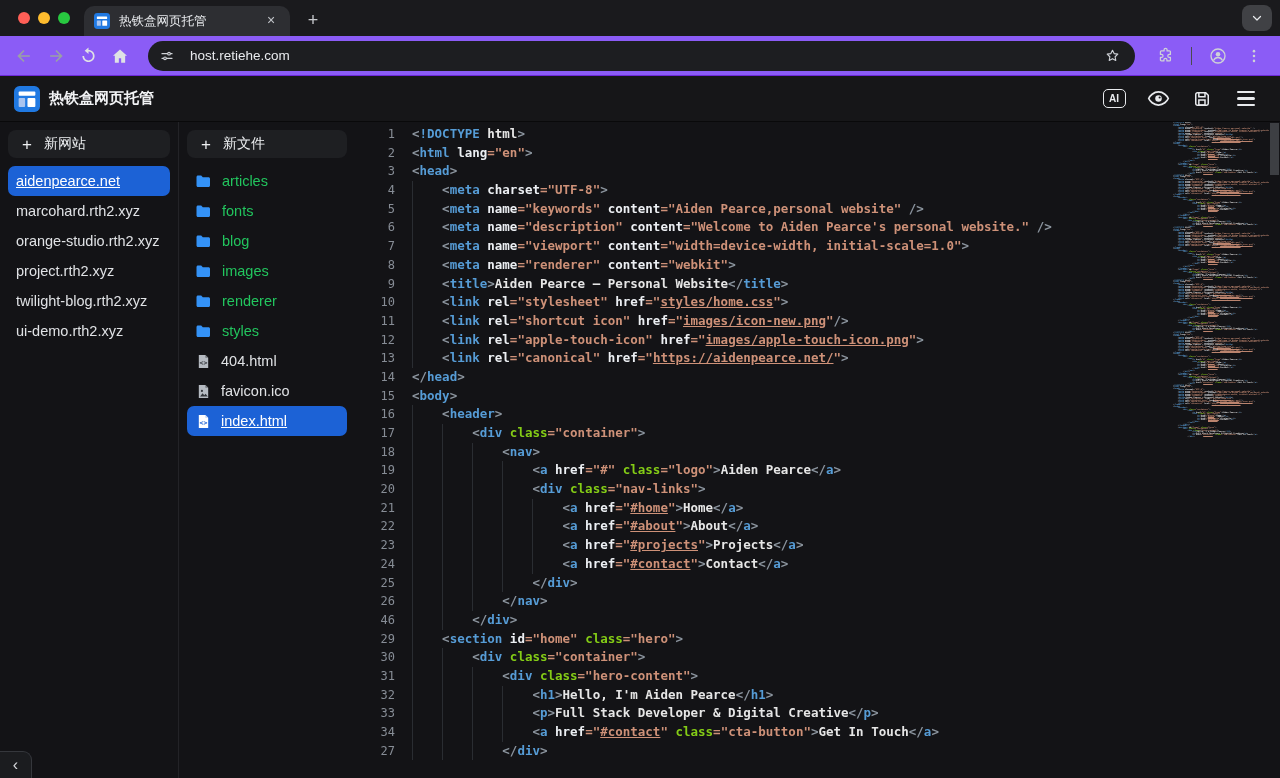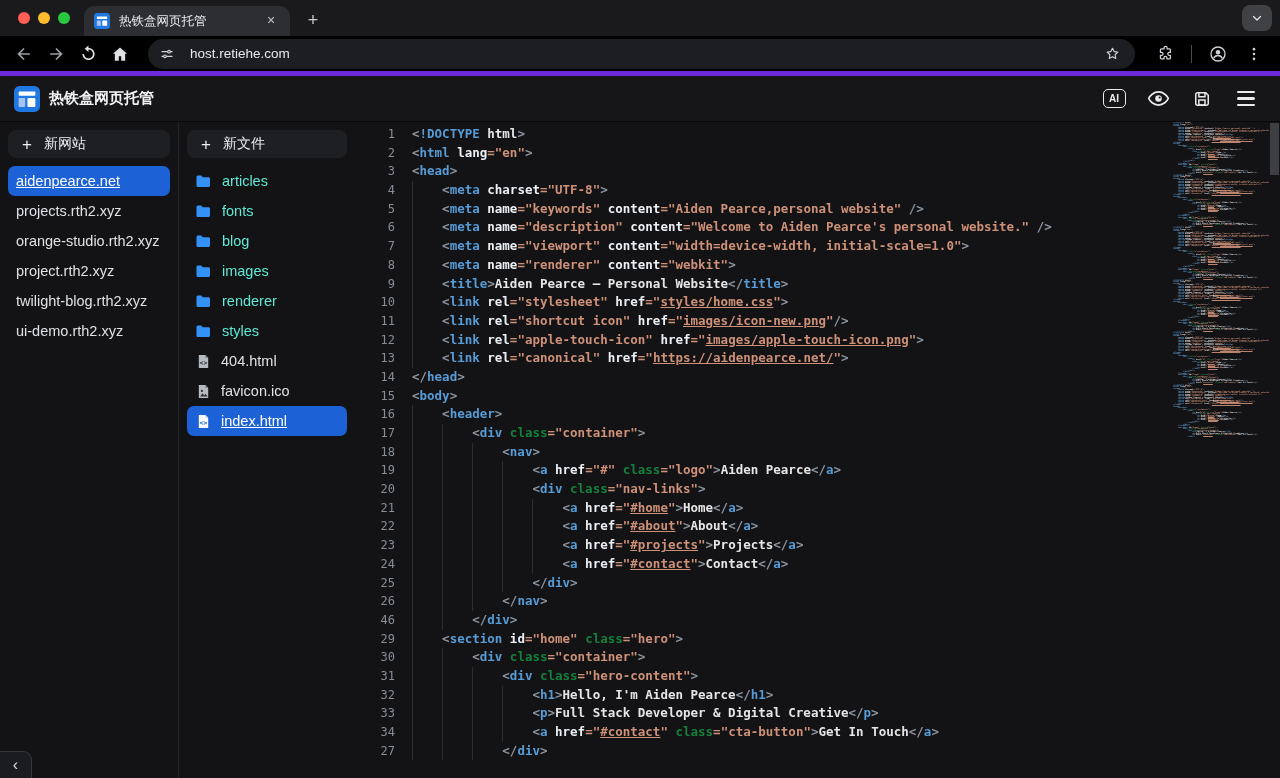--- a/index.html
+++ b/index.html
@@ -16,22 +16,22 @@
          border-radius:10px 10px 0 0; display:flex; align-items:center; padding:0 10px; }
   .tab .favicon { width:16px; height:16px; margin-right:9px; flex:none; }
   .tab-title { color:#e8eaed; font-size:12.5px; flex:1; white-space:nowrap; overflow:hidden; }
   .tab-close { color:#c2c5ca; font-size:14px; width:18px; height:18px; line-height:17px; text-align:center;
                border-radius:4px; cursor:default; }
   .newtab { position:absolute; left:300px; top:9px; width:26px; height:24px; color:#c6c8cc; font-size:18px;
             text-align:center; line-height:23px; font-weight:300; }
   .strip-chevron { position:absolute; right:8px; top:5px; width:30px; height:26px; background:#404145;
                    border-radius:8px; display:flex; align-items:center; justify-content:center; }
 
-  .toolbar { position:relative; height:40px; background:#000000; display:flex; align-items:center;
-             border-bottom:5px solid #6d28d9; }
+  .toolbar { position:relative; height:40px; background:#8b5cf6; display:flex; align-items:center;
+             border-bottom:1px solid #6d28d9; }
   .nav-ic { width:32px; height:32px; display:flex; align-items:center; justify-content:center; flex:none; }
   .toolbar .spacer-l { width:8px; }
   .omnibox { height:30px; flex:1; margin:0 14px 0 12px; background:#1d1e21; border-radius:15px;
              display:flex; align-items:center; padding:0 10px 0 6px; min-width:0; }
   .omni-ic { width:26px; height:26px; border-radius:50%; display:flex; align-items:center; justify-content:center; }
   .url { color:#e8eaed; font-size:13.5px; margin-left:10px; flex:1; white-space:nowrap; }
   .tool-right { display:flex; align-items:center; gap:4px; padding-right:10px; }
   .vsep { width:1px; height:18px; background:#4a4b4f; margin:0 6px; }
 
   
@@ -50,33 +50,33 @@
   .content { position:relative; display:flex; height:656px; }
   .sidebar { width:178px; flex:none; background:#131316; padding-top:8px; }
   .sidebar.files { width:177px; border-left:1px solid #232327; }
   .side-btn { margin:0 8px 8px 8px; height:28px; background:#1e1f22; border-radius:8px; display:flex;
               align-items:center; padding:0 14px; color:#eef0f2; font-size:14px; gap:12px; }
   .side-btn .plus { font-size:17px; font-weight:300; line-height:1; color:#eef0f2; }
   .side-item { height:30px; margin:0 8px; border-radius:7px; display:flex; align-items:center;
                padding:0 8px; color:#e0e2e5; font-size:14.5px; gap:10px; white-space:nowrap; }
   .side-item.selected { background:#1c62d6; color:#fff;text-decoration:underline; }
   .side-item .f-ic { width:16px; height:16px; flex:none; display:flex; align-items:center; justify-content:center; }
-  .side-item.folder { color:#5eead4;gap:11px; }
+  .side-item.folder { color:#22c55e;gap:11px; }
   .collapse-btn { position:absolute; left:0; bottom:0; width:32px; height:27px; background:#1b1c1f;
                   border:1px solid #35373c; border-bottom:none; border-left:none; border-radius:0 9px 0 0;
                   display:flex; align-items:center; justify-content:center; color:#d6d8db; font-size:16px; }
 
   
   .editor { position:relative; flex:1; background:#131316; padding-top:3px; overflow:hidden; }
   .code-row { display:flex; height:18.7px; line-height:18.7px;
               font-family:"DejaVu Sans Mono","Liberation Mono",monospace; }
   .ln { width:40px; flex:none; text-align:right; color:#878d96; font-size:12px; }
   .code-line { position:relative; margin-left:17px; white-space:pre; font-size:12.5px; font-weight:600; }
   .guide { position:absolute; top:0; bottom:0; width:1px; background:#2a2d32; }
-  .tk-b{color:#8b949e} .tk-t{color:#569cd6} .tk-a{color:#eceff3} .tk-c{color:#15803d}
+  .tk-b{color:#8b949e} .tk-t{color:#569cd6} .tk-a{color:#eceff3} .tk-c{color:#84cc16}
   .tk-v{color:#ce9178} .tk-l{color:#ce9178;text-decoration:underline} .tk-x{color:#e6e6e6}
 
   .minimap { position:absolute; top:0; right:11px; width:96px; height:318px; overflow:hidden; opacity:.9; }
   .minimap pre { font-family:"DejaVu Sans Mono","Liberation Mono",monospace; font-size:2px;
                  line-height:1.5px; white-space:pre; font-weight:700; }
   .vscroll { position:absolute; top:0; right:0; width:11px; height:100%; }
   .vscroll .thumb { position:absolute; top:1px; left:1px; width:9px; height:52px; background:#3d3f43; }
 </style>
 </head>
 <body>
@@ -214,21 +214,21 @@
     <aside class="sidebar sites">
       <div class="side-btn">
         <span class="plus">+</span>
         <span>新网站</span>
       </div>
       <div id="site-list">
           <div class="side-item selected">
             <span>aidenpearce.net</span>
           </div>
           <div class="side-item">
-            <span>projects.rth2.xyz</span>
+            <span>marcohard.rth2.xyz</span>
           </div>
           <div class="side-item">
             <span>orange-studio.rth2.xyz</span>
           </div>
           <div class="side-item">
             <span>project.rth2.xyz</span>
           </div>
           <div class="side-item">
             <span>twilight-blog.rth2.xyz</span>
           </div>

